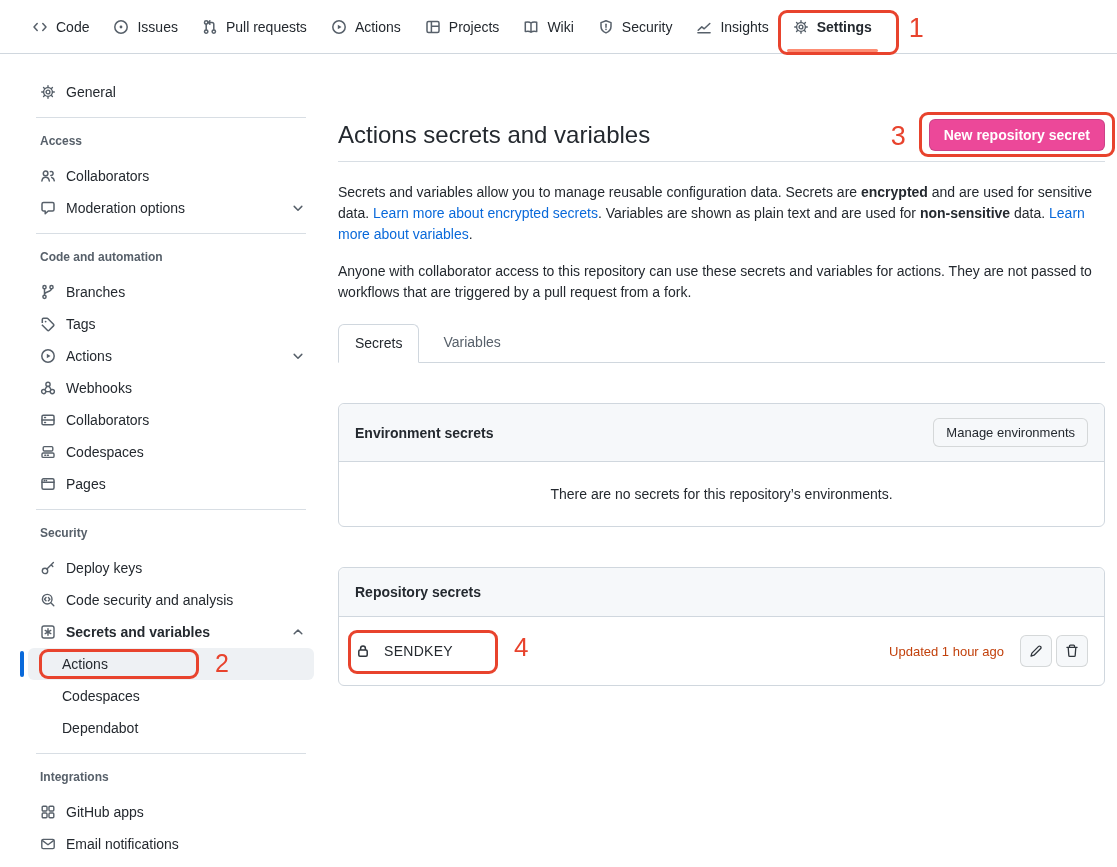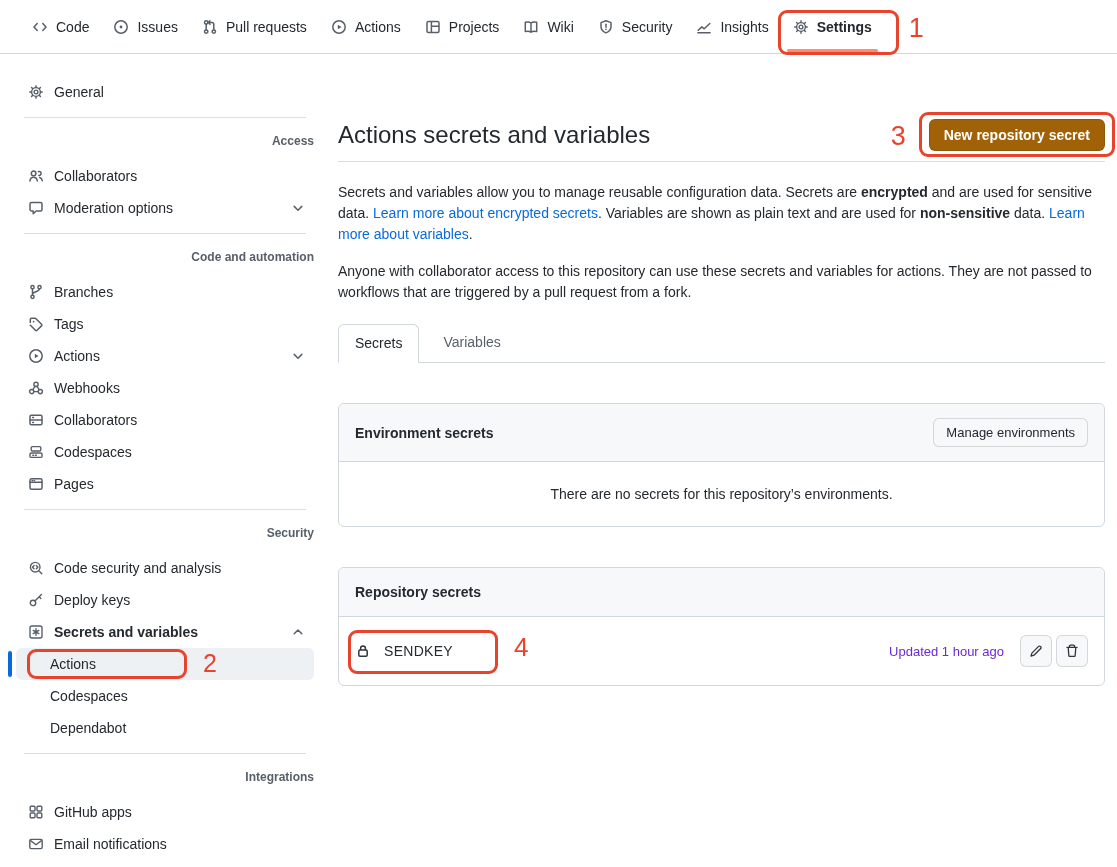--- a/index.html
+++ b/index.html
@@ -41,54 +41,54 @@
   .num1 { right:-42px; top:15px; }
   .ann2 { left:11px; top:1px; width:160px; height:30px; }
   .num2 { left:187px; top:3px; font-size:25px; }
   .ann3 { left:-10px; right:-10px; top:-7px; bottom:-6px; }
   .num3 { left:-38px; top:4px; }
   .ann4 { left:-7px; top:-13px; width:150px; height:44px; }
   .num4 { left:159px; top:-9px; font-size:26px; }
 
   
   .page { display:flex; align-items:flex-start; }
-  .sidebar { width:322px; flex:none; padding:22px 8px 0 8px; }
+  .sidebar { width:322px; flex:none; padding:22px 8px 0 20px; }
   .content { flex:1; padding:26px 12px 0 16px; }
 
   
   .side-item {
     display:flex; align-items:center; gap:10px; height:32px;
     margin-left:8px; padding:0 8px 0 12px; border-radius:6px;
     position:relative; cursor:pointer; font-size:14px; color:#24292f;
   }
   .side-item .sicon { color:#57606a; }
   .side-item .side-label { flex:1; }
   .side-item .chev { color:#57606a; }
   .side-item.bold .side-label { font-weight:600; }
   .side-sub { padding-left:34px; }
   .side-sub.selected { background:#eef1f4; }
   .accent-bar {
     position:absolute; left:-8px; top:3px; width:4px; height:26px;
     background:#0969da; border-radius:2px;
   }
   .side-header {
     font-size:12px; font-weight:700; color:#57606a;
-    margin:16px 0 12px 20px; line-height:14px;text-align:right;
+    margin:16px 0 12px 20px; line-height:14px;
   }
   .side-divider { height:1px; background:#d8dee4; margin:9px 8px 0 16px; }
 
   
   .content-header {
     display:flex; align-items:center; justify-content:space-between;
     padding-bottom:10px; border-bottom:1px solid #d8dee4;margin-top:39px;
   }
   .page-title { font-size:24px; font-weight:400; line-height:32px; margin:0; }
   .btn-wrap { position:relative; display:inline-block; }
   .btn-green {
-    background:#a16207; color:#ffffff; font-family:inherit;
+    background:#ec4899; color:#ffffff; font-family:inherit;
     font-size:14px; font-weight:600; border:1px solid rgba(27,31,36,0.15);
     border-radius:6px; height:32px; padding:0 14px; cursor:pointer;
     display:inline-flex; align-items:center;
   }
   .desc { margin:20px 0 0 0; font-size:14px; line-height:21px; max-width:760px; }
   .desc + .desc { margin-top:16px; }
   .desc b { font-weight:700; }
   .link { color:#0969da; text-decoration:none; cursor:pointer; }
 
   .tabs { margin-top:21px; display:flex; border-bottom:1px solid #d0d7de; }
@@ -117,21 +117,21 @@
   .secret-row {
     display:flex; align-items:center; justify-content:space-between;
     padding:18px 16px;
   }
   .secret-name {
     display:inline-flex; align-items:center; gap:13px; position:relative;
     font-size:14px; letter-spacing:0.3px;
   }
   .secret-name .licon { color:#30363d; }
   .row-right { display:flex; align-items:center; }
-  .updated { color:#6d28d9; font-size:13px; margin-right:16px; }
+  .updated { color:#c2410c; font-size:13px; margin-right:16px; }
   .icon-btn {
     width:32px; height:32px; background:#f6f8fa;
     border:1px solid rgba(27,31,36,0.15); border-radius:6px; cursor:pointer;
     display:inline-flex; align-items:center; justify-content:center; color:#30363d;
   }
   .icon-btn + .icon-btn { margin-left:4px; }
 </style>
 </head>
 <body>
 
@@ -340,35 +340,35 @@
           </svg>
       </span>
       <span class="side-label">Pages</span>
     </div>
 
     <div class="side-divider"></div>
     <div class="side-header">Security</div>
 
     <div class="side-item">
       <span class="sicon">
+        <svg class="ic" viewBox="0 0 16 16" fill="none" stroke="currentColor" stroke-width="1.4" stroke-linecap="round">
+            <circle cx="5" cy="10.9" r="2.7"></circle>
+            <path d="M6.9 9 13.4 2.6M11.2 4.8l1.6 1.6"></path>
+          </svg>
+      </span>
+      <span class="side-label">Deploy keys</span>
+    </div>
+    <div class="side-item">
+      <span class="sicon">
         <svg class="ic" viewBox="0 0 16 16" fill="none" stroke="currentColor" stroke-width="1.4" stroke-linecap="round" stroke-linejoin="round">
             <circle cx="7.2" cy="7.2" r="4.8"></circle>
             <path d="m10.8 10.8 3 3M6 5.6 4.5 7.2 6 8.8M8.4 5.6 9.9 7.2 8.4 8.8"></path>
           </svg>
       </span>
       <span class="side-label">Code security and analysis</span>
-    </div>
-    <div class="side-item">
-      <span class="sicon">
-        <svg class="ic" viewBox="0 0 16 16" fill="none" stroke="currentColor" stroke-width="1.4" stroke-linecap="round">
-            <circle cx="5" cy="10.9" r="2.7"></circle>
-            <path d="M6.9 9 13.4 2.6M11.2 4.8l1.6 1.6"></path>
-          </svg>
-      </span>
-      <span class="side-label">Deploy keys</span>
     </div>
     <div class="side-item bold">
       <span class="sicon">
         <svg class="ic" viewBox="0 0 16 16" fill="none" stroke="currentColor" stroke-width="1.4" stroke-linecap="round">
             <rect x="2" y="2" width="12" height="12" rx="2"></rect>
             <path d="M8 4.8v6.4M5.2 6.4l5.6 3.2M10.8 6.4 5.2 9.6"></path>
           </svg>
       </span>
       <span class="side-label">Secrets and variables</span>
       <span class="chev">

